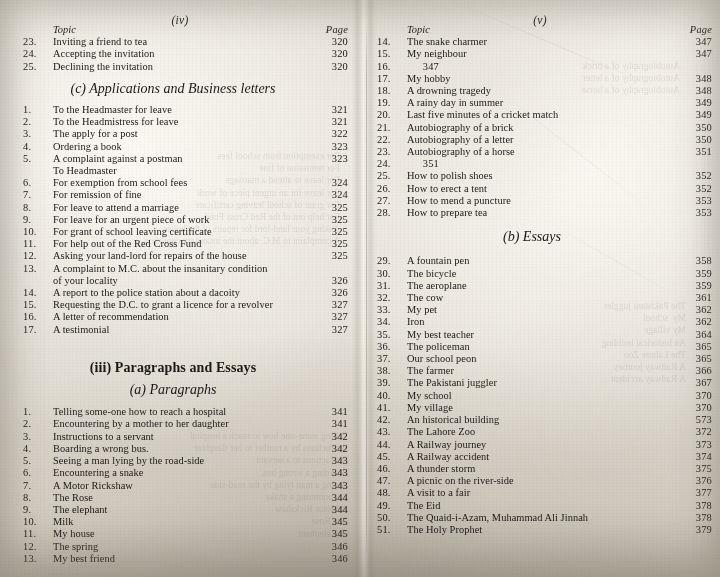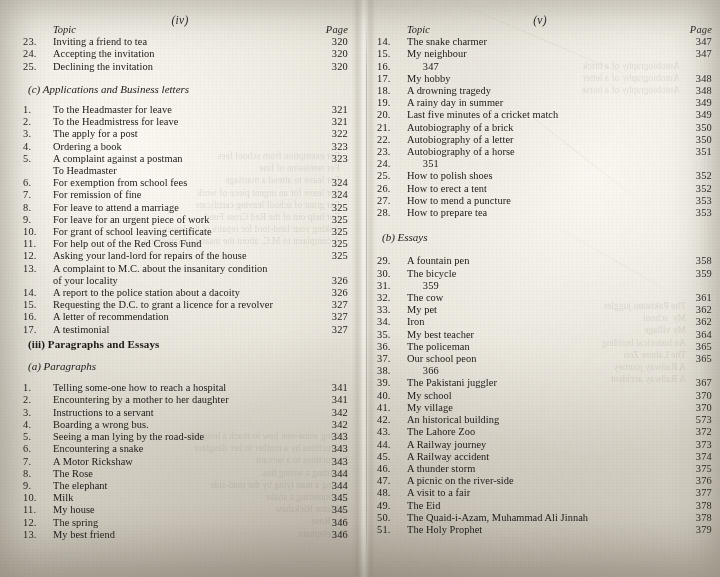--- a/index.html
+++ b/index.html
@@ -163,29 +163,31 @@
   
   .row.head .topic,
   .row.head .pg {
     font-style: italic;
   }
   
   .row.cont .num { visibility: hidden; }
 
   
   .sec {
-    font-size: 11px;
+    text-align: center;
+    font-size: 14px;
     line-height: 12.2px;
     font-style: italic;
     padding: 0 30px 0 6px;
   }
   .sec.bold {
     font-style: normal;
     font-weight: bold;
     letter-spacing: .1px;
+    margin-top: 24px;
   }
 
   .sp-2  { height: 2px; }
   .sp-9  { height: 9px; }
   .sp-10 { height: 10px; }
   .sp-12 { height: 12px; }
 
   
   .block, .folio { text-rendering: optimizeLegibility; }
 </style>
@@ -527,20 +529,21 @@
         <span class="topic">A fountain pen</span>
         <span class="pg">358</span>
       </div>
       <div class="row">
         <span class="num">30.</span>
         <span class="topic">The bicycle</span>
         <span class="pg">359</span>
       </div>
       <div class="row">
         <span class="num">31.</span>
+        <span class="topic">The aeroplane</span>
         <span class="pg">359</span>
       </div>
       <div class="row">
         <span class="num">32.</span>
         <span class="topic">The cow</span>
         <span class="pg">361</span>
       </div>
       <div class="row">
         <span class="num">33.</span>
         <span class="topic">My  pet</span>
@@ -561,20 +564,21 @@
         <span class="topic">The policeman</span>
         <span class="pg">365</span>
       </div>
       <div class="row">
         <span class="num">37.</span>
         <span class="topic">Our school peon</span>
         <span class="pg">365</span>
       </div>
       <div class="row">
         <span class="num">38.</span>
+        <span class="topic">The farmer</span>
         <span class="pg">366</span>
       </div>
       <div class="row">
         <span class="num">39.</span>
         <span class="topic">The Pakistani juggler</span>
         <span class="pg">367</span>
       </div>
       <div class="row">
         <span class="num">40.</span>
         <span class="topic">My  school</span>

